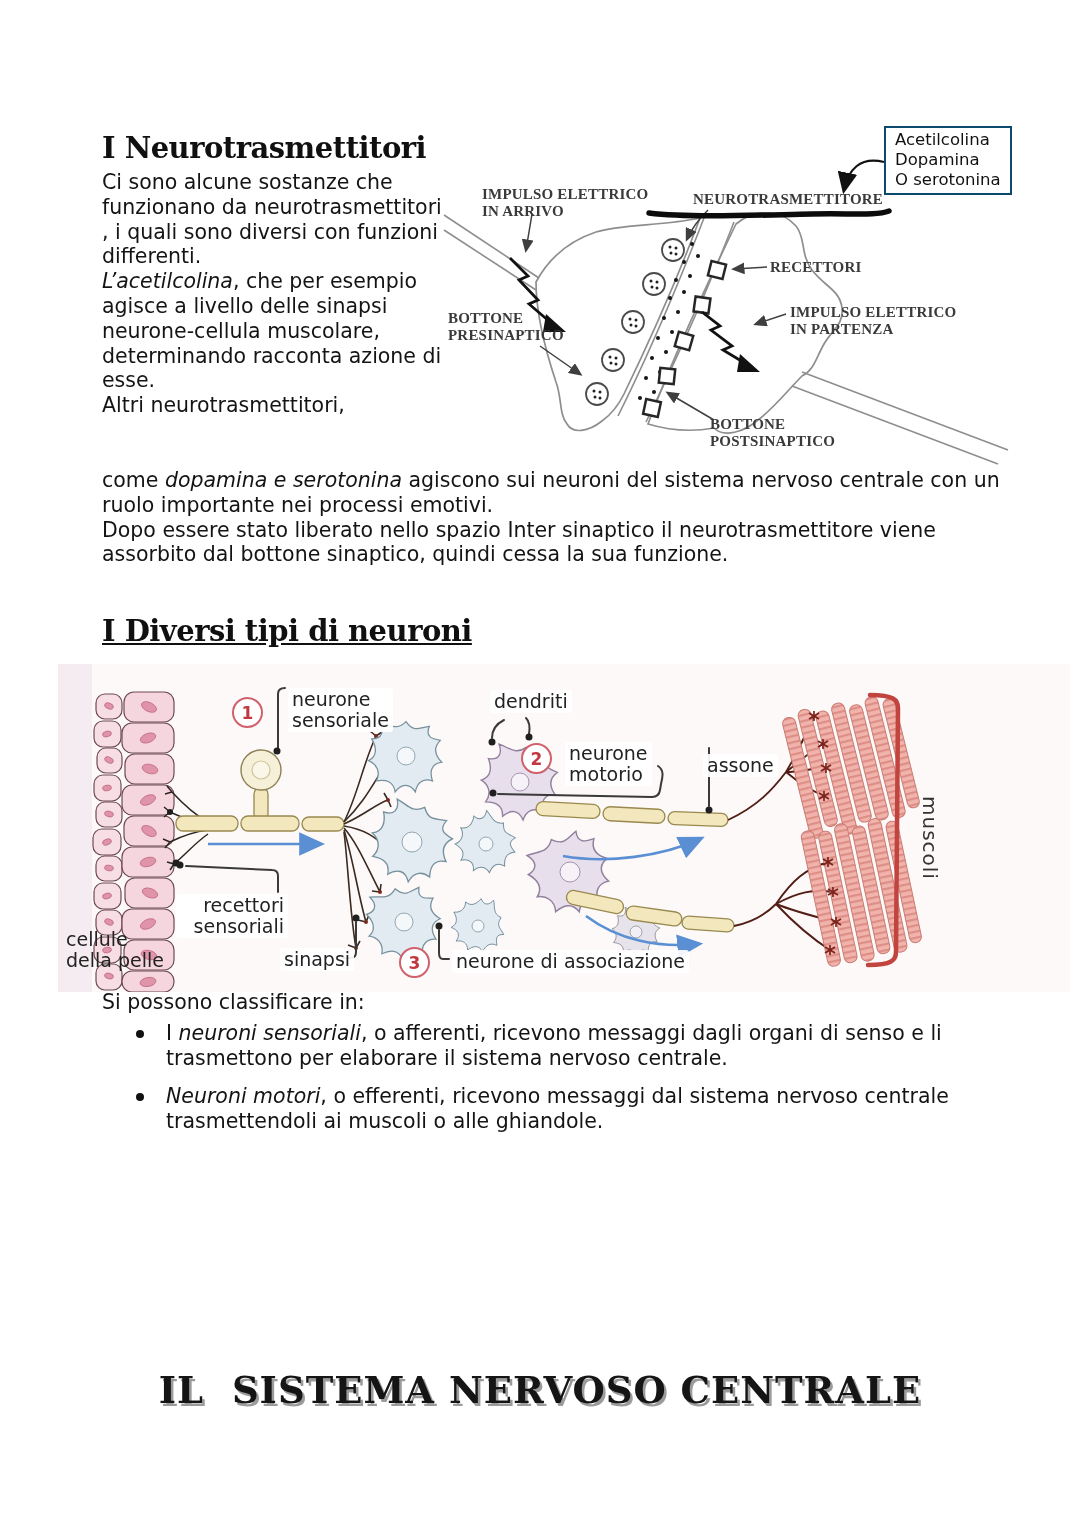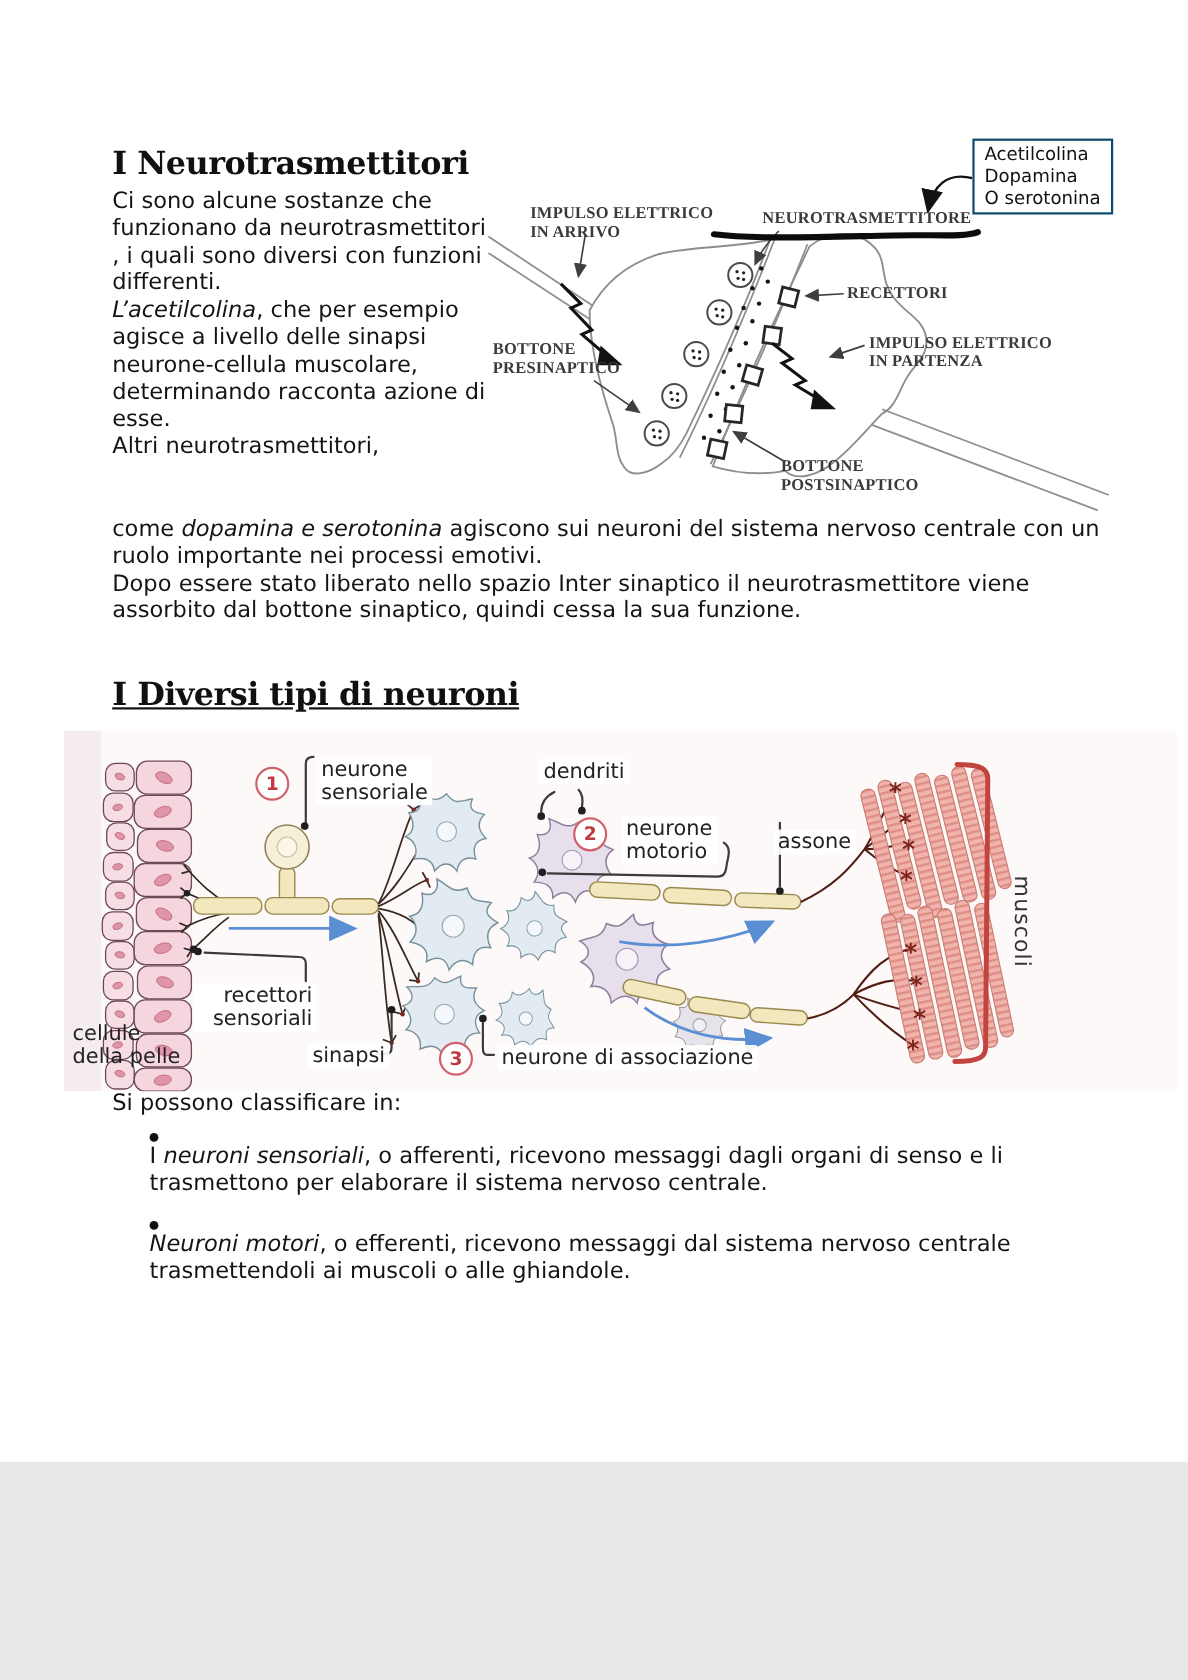--- a/index.html
+++ b/index.html
@@ -1,34 +1,34 @@
 <!DOCTYPE html>
 <html><head>
 <meta charset="utf-8">
 <style>
   html,body{margin:0;padding:0;background:#e8e8e8;}
-  .page{position:relative;width:1080px;height:1329px;background:#ffffff;margin:0 auto;overflow:hidden;
+  .page{position:relative;width:1080px;height:1527px;background:#ffffff;margin:0 auto;overflow:hidden;
         font-family:"DejaVu Sans",sans-serif;color:#161616;}
   .abs{position:absolute;}
   .serif-title{font-family:"DejaVu Serif",serif;font-weight:700;font-size:29px;color:#101010;letter-spacing:-0.5px;}
   .body-text{font-size:20.5px;line-height:1.21;color:#141414;white-space:pre-wrap;}
   .it{font-style:italic;}
   
   .syn-label{font-family:Liberation Serif, serif;font-weight:700;font-size:15px;line-height:1.15;
              color:#3a3a3a;white-space:pre-line;letter-spacing:0.2px;}
   .note-box{border:2px solid #0c4a6e;background:#fff;padding:2px 9px 4px 9px;
             font-size:16.5px;line-height:1.2;color:#111;white-space:pre-line;font-weight:500;}
   
   .fig-label{font-size:19px;line-height:1.1;color:#222;white-space:pre-line;background:rgba(255,255,255,0.92);
              padding:1px 4px;border-radius:3px;}
   .num-badge{width:27px;height:27px;border:2.5px solid #d0606b;border-radius:50%;background:#fff;
              color:#c23840;font-weight:700;font-size:17px;display:flex;align-items:center;justify-content:center;}
   .muscoli-label{font-size:20px;color:#333;transform:rotate(90deg);transform-origin:0 0;letter-spacing:1px;}
   
-  .bullet-row{display:flex;margin-bottom:13px;flex-direction:column;}
+  .bullet-row{display:flex;margin-bottom:13px;}
   .bullet-dot{flex:0 0 auto;width:8px;height:8px;border-radius:50%;background:#111;margin:9px 22px 0 0;}
   .bullet-text{font-size:20.5px;line-height:1.22;color:#141414;}
   .footer-title{font-family:"DejaVu Serif",serif;font-weight:700;font-size:37px;letter-spacing:1px;
                 color:#151515;text-shadow:2.5px 2.5px 0 #9b9b9b;white-space:pre;text-align:center;width:100%;}
 </style>
 </head>
 <body>
 
 <div class="page">
 

